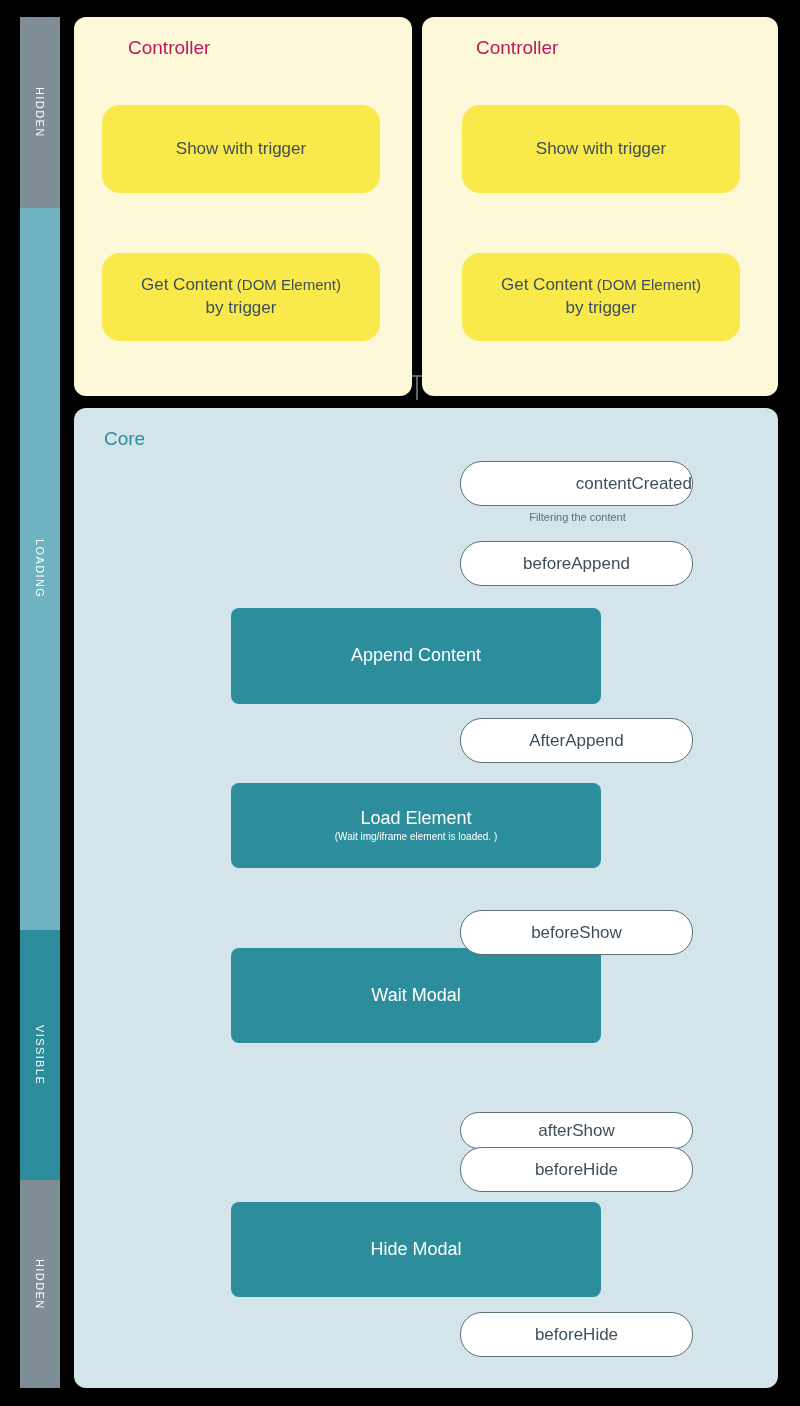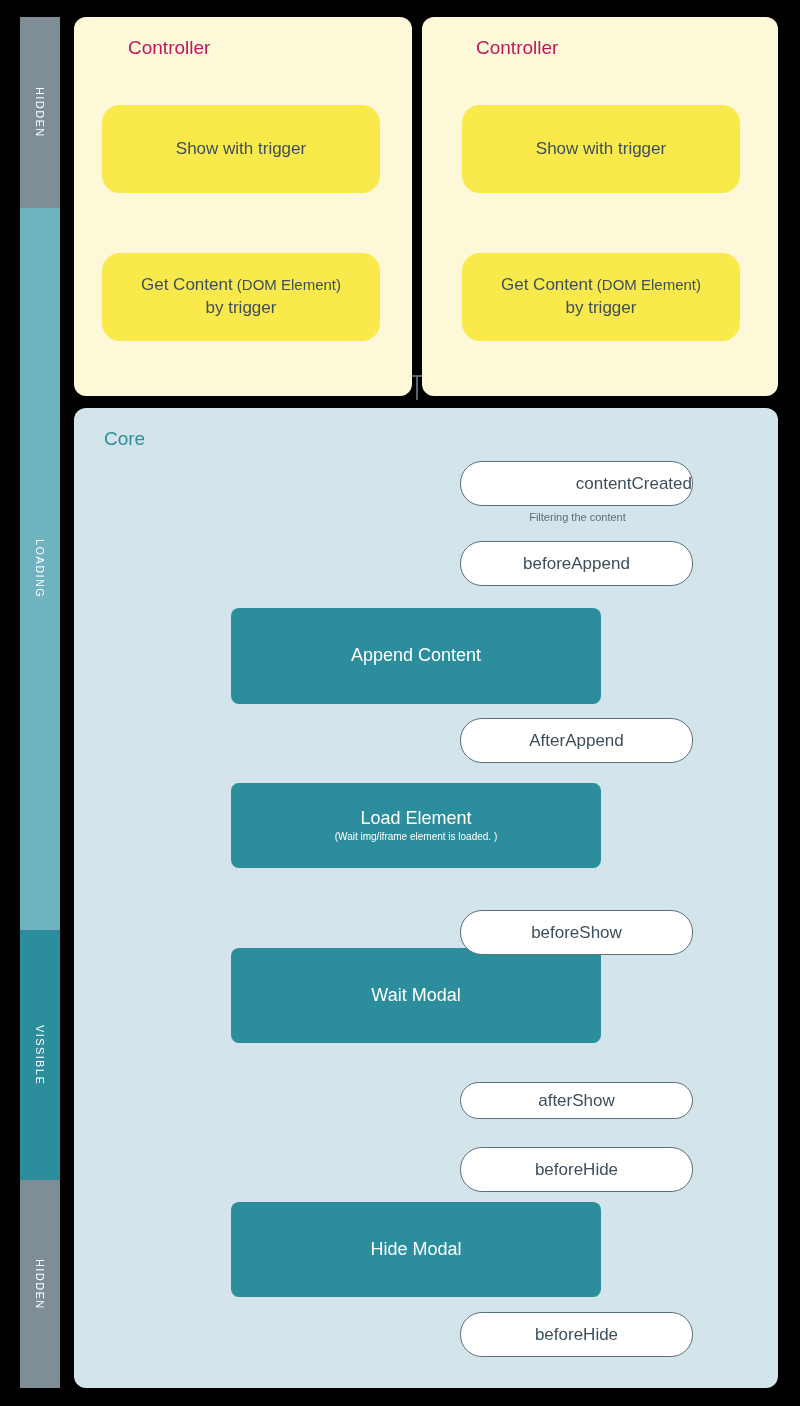--- a/index.html
+++ b/index.html
@@ -233,21 +233,21 @@
   </div>
 
   <div class="pill" style="left:460px;top:718px;width:233px;height:45px;">
     <span>AfterAppend</span>
   </div>
 
   <div class="pill" style="left:460px;top:910px;width:233px;height:45px;">
     <span>beforeShow</span>
   </div>
 
-  <div class="pill" style="left:460px;top:1082px;width:233px;height:37px;">
+  <div class="pill" style="left:460px;top:1112px;width:233px;height:37px;">
     <span>afterShow</span>
   </div>
 
   <div class="pill" style="left:460px;top:1147px;width:233px;height:45px;">
     <span>beforeHide</span>
   </div>
 
   <div class="pill" style="left:460px;top:1312px;width:233px;height:45px;">
     <span>beforeHide</span>
   </div>

